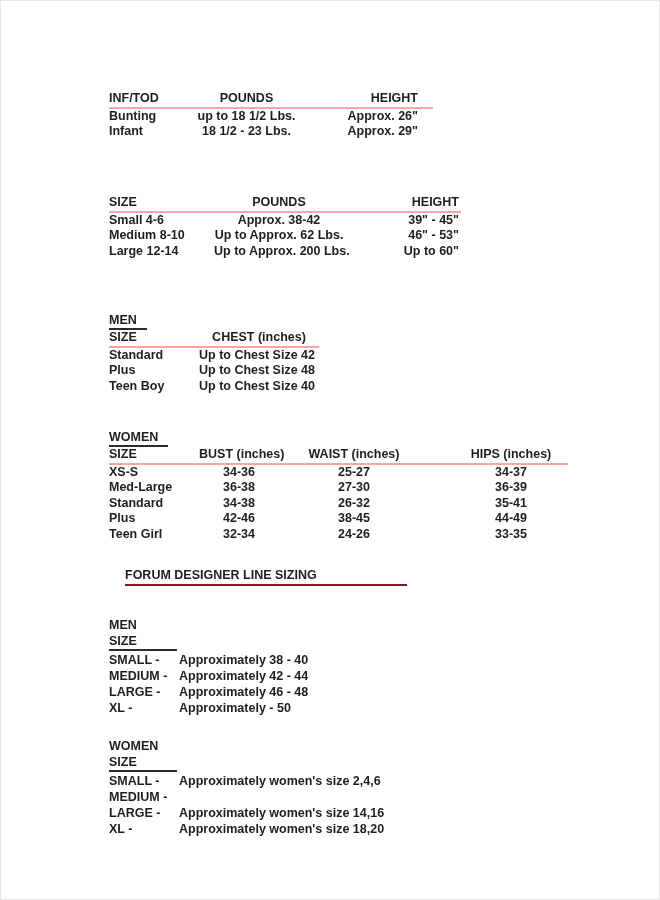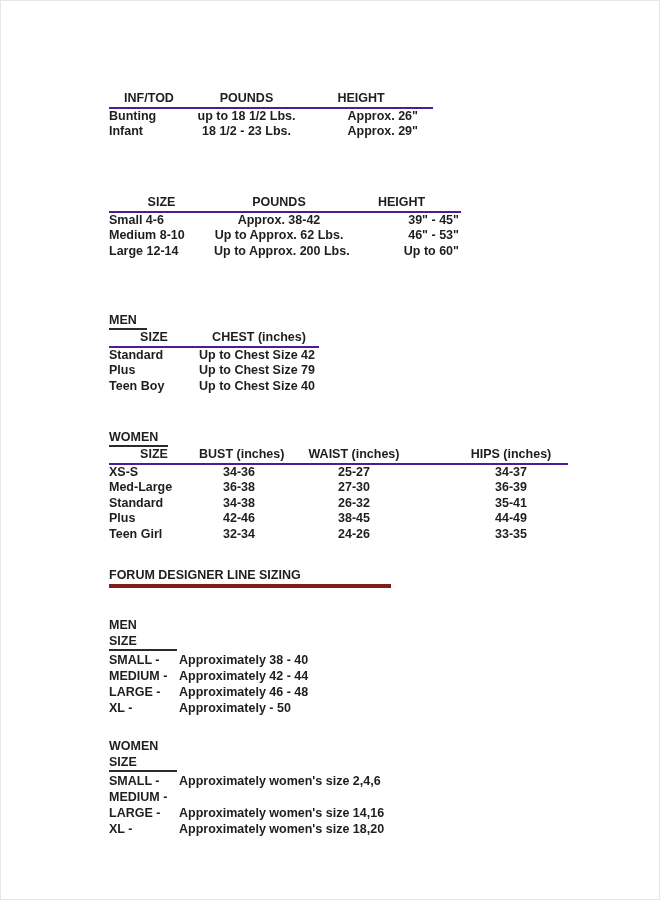--- a/index.html
+++ b/index.html
@@ -14,36 +14,37 @@
     background:#ffffff; border:1px solid #e6e6e6; overflow:hidden;
   }
   .abs { position:absolute; }
 
   table { border-collapse:collapse; table-layout:fixed; }
   th, td {
     font-size:12.5px; font-weight:bold; color:#1e1e1e;
     padding:0; height:15.5px; line-height:15.5px;
     white-space:nowrap; text-align:center; vertical-align:middle;
   }
-  tr.hdr th { border-bottom:2px solid #4c1d95;text-align:center; }
+  tr.hdr th { border-bottom:2px solid #fca5a5; }
   .al { text-align:left; }
   .ar { text-align:right; }
   .pr15 { padding-right:15px; }
   .pr2  { padding-right:2px; }
   .pl25 { padding-left:25px; }
 
   .sec-title {
     font-size:12.5px; font-weight:bold; line-height:15px;
     display:inline-block; border-bottom:2px solid #2b2b2b; padding-right:10px;
     margin-bottom:0;
   }
   .big-heading {
     font-size:12.5px; font-weight:bold; line-height:14px;
-    border-bottom:4px solid #7f1d1d; padding-bottom:2px;
+    border-bottom:2px solid #7f1d1d; padding-bottom:2px;
     width:282px;
+    margin-left:16px;
   }
   .flist { font-size:12.5px; font-weight:bold; }
   .flist .sec-name { line-height:15.5px; }
   .flist .col-label {
     display:inline-block; width:68px; line-height:15.5px;
     border-bottom:2px solid #2b2b2b; margin-bottom:1px;
   }
   .frow { display:flex; height:16px; line-height:16px;align-items:center; }
   .frow .flabel { width:70px; flex:0 0 70px; }
 </style>
@@ -122,21 +123,21 @@
           <tr class="hdr">
         <th class="al">SIZE</th>
         <th>CHEST (inches)</th>
       </tr>
       <tr>
         <td class="al">Standard</td>
         <td class="al">Up to Chest Size 42</td>
       </tr>
       <tr>
         <td class="al">Plus</td>
-        <td class="al">Up to Chest Size 79</td>
+        <td class="al">Up to Chest Size 48</td>
       </tr>
       <tr>
         <td class="al">Teen Boy</td>
         <td class="al">Up to Chest Size 40</td>
       </tr>
     </tbody>
       </table>
   </div>
 
   <div class="abs" style="left:108px; top:426px;">

